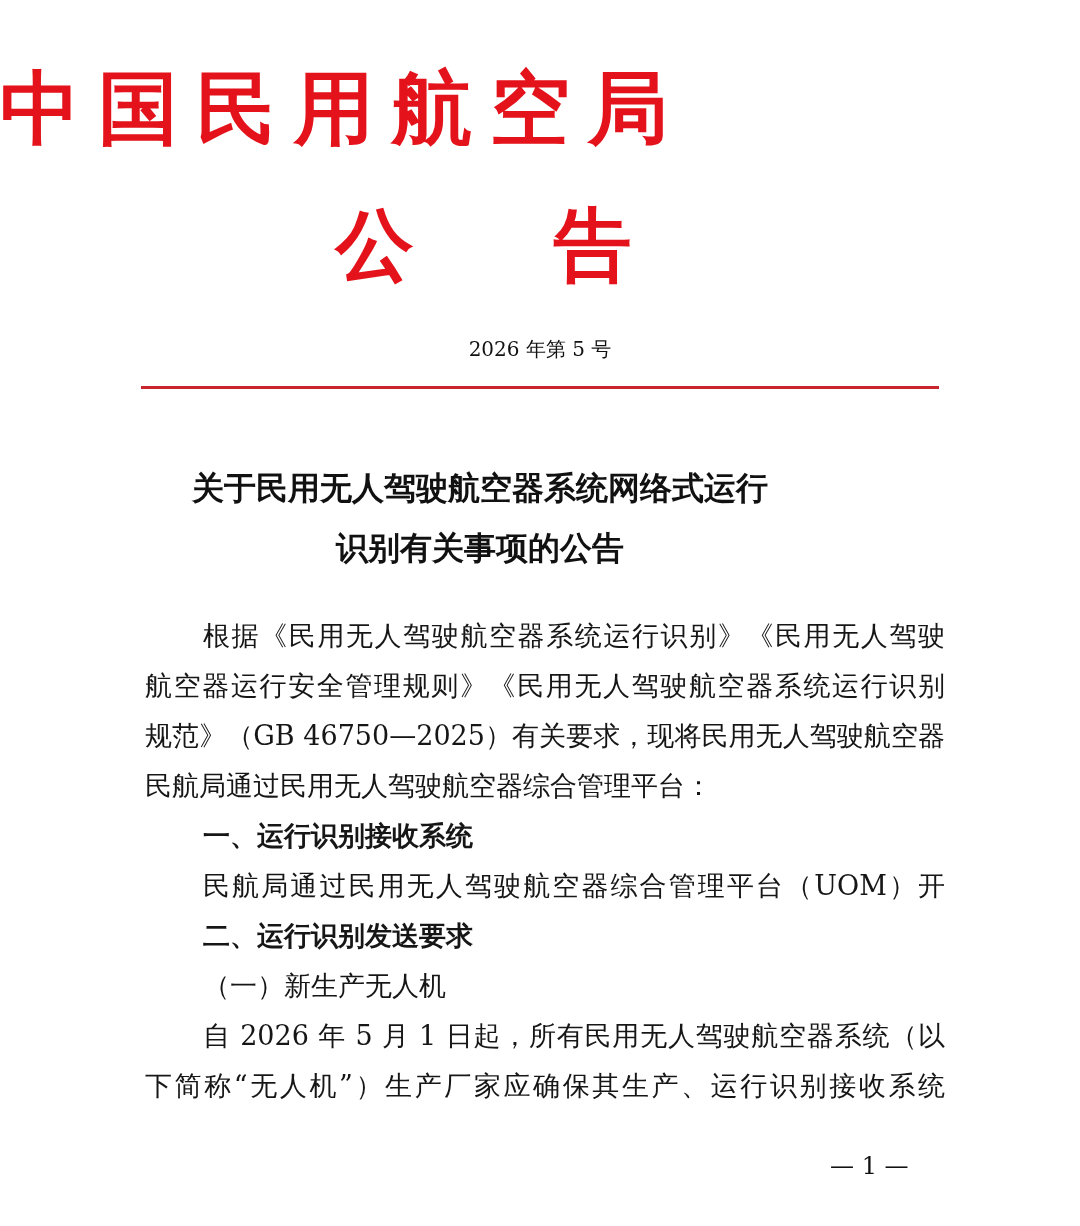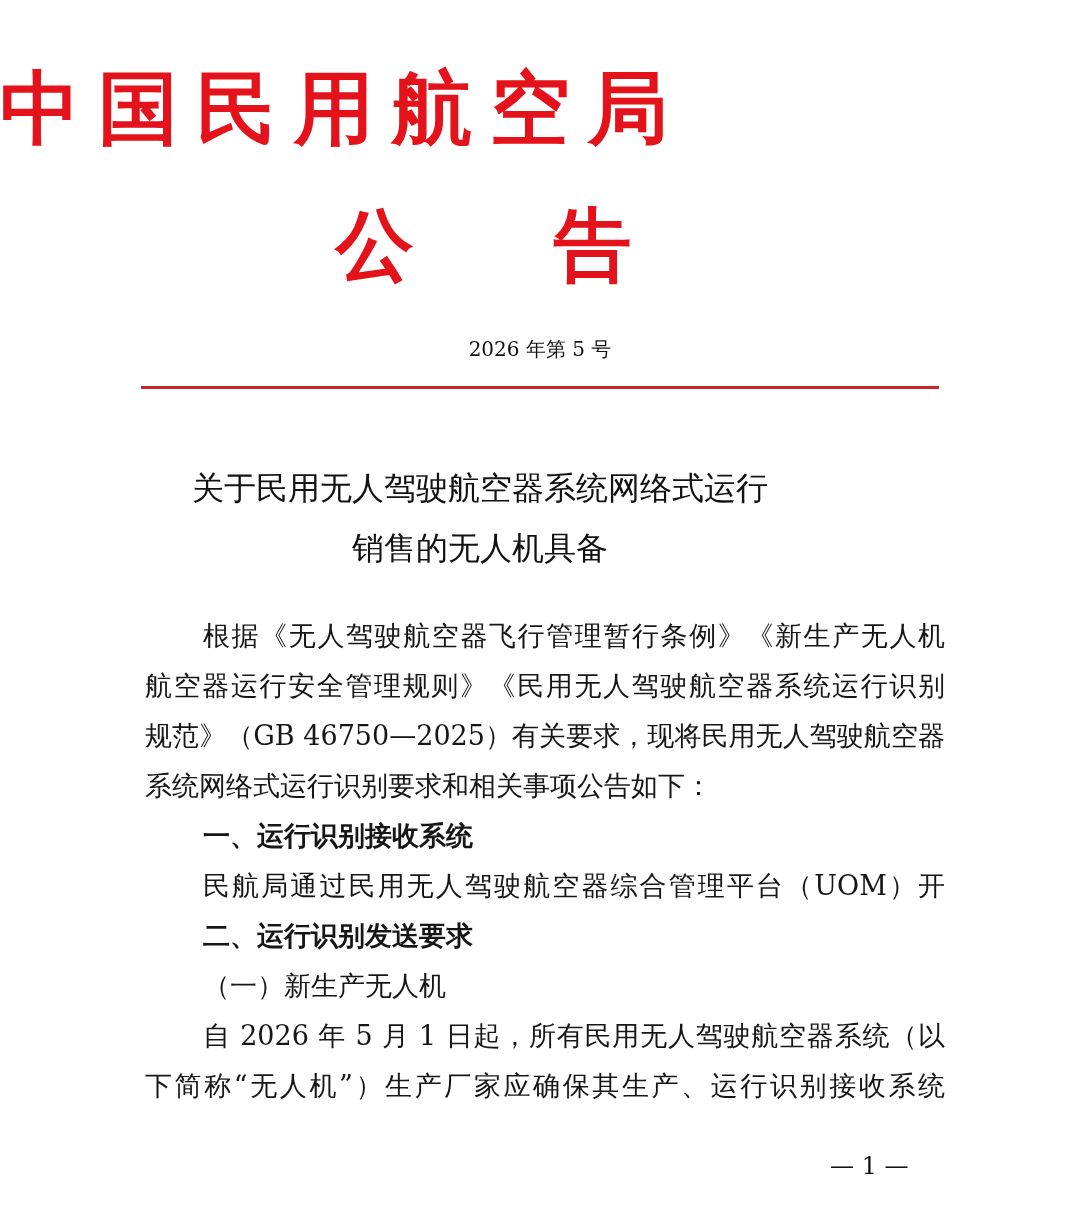--- a/index.html
+++ b/index.html
@@ -19,21 +19,21 @@
     .docnum {
       position: absolute; left: 0; top: 332px; width: 1080px; text-align: center;
       font-size: 20px; line-height: 34px; color: #111;
     }
     .redline {
       position: absolute; left: 141px; top: 386px; width: 798px; height: 3px;
       background: #c8252c;
     }
     .title {
       position: absolute; left: 0; width: 960px; text-align: center;
-      font-family: "DejaVu Sans", sans-serif; font-weight: normal; font-size: 32px;
+      font-family: "DejaVu Sans", sans-serif; font-weight: bold; font-size: 32px;
       color: #111; line-height: 44px;
     }
     .title.l1 { top: 466px; }
     .title.l2 { top: 526px; }
     .body {
       position: absolute; left: 145px; width: 800px; font-size: 27px; color: #161616;
       line-height: 50px; text-align: justify; text-align-last: justify;
     }
     .body .ln { display: block; height: 50px; white-space: nowrap; }
     .indent { padding-left: 58px; }
@@ -50,27 +50,27 @@
 
 <div class="doctype">
   <span>公</span><span class="gap"></span><span>告</span>
 </div>
 
 <div class="docnum">2026 年第 5 号</div>
 
 <div class="redline"></div>
 
 <div class="title l1">关于民用无人驾驶航空器系统网络式运行</div>
-<div class="title l2">销售的无人机具备</div>
+<div class="title l2">识别有关事项的公告</div>
 
 <div class="body" style="top:611px;">
-  <span class="ln indent">根据《无人驾驶航空器飞行管理暂行条例》《新生产无人机</span>
+  <span class="ln indent">根据《民用无人驾驶航空器系统运行识别》《民用无人驾驶</span>
   <span class="ln">航空器运行安全管理规则》《民用无人驾驶航空器系统运行识别</span>
   <span class="ln">规范》（GB 46750—2025）有关要求，现将民用无人驾驶航空器</span>
-  <span class="ln last">系统网络式运行识别要求和相关事项公告如下：</span>
+  <span class="ln last">民航局通过民用无人驾驶航空器综合管理平台：</span>
   <span class="ln indent heading">一、运行识别接收系统</span>
   <span class="ln indent">民航局通过民用无人驾驶航空器综合管理平台（UOM）开</span>
   <span class="ln indent heading">二、运行识别发送要求</span>
   <span class="ln indent last">（一）新生产无人机</span>
   <span class="ln indent">自 2026 年 5 月 1 日起，所有民用无人驾驶航空器系统（以</span>
   <span class="ln">下简称“无人机”）生产厂家应确保其生产、运行识别接收系统</span>
 </div>
 
 <div class="pagenum">— 1 —</div>
 

